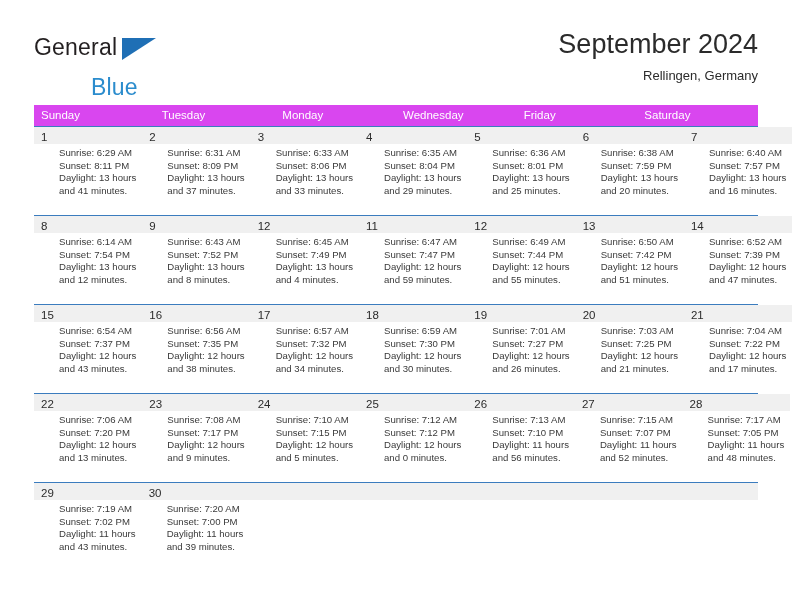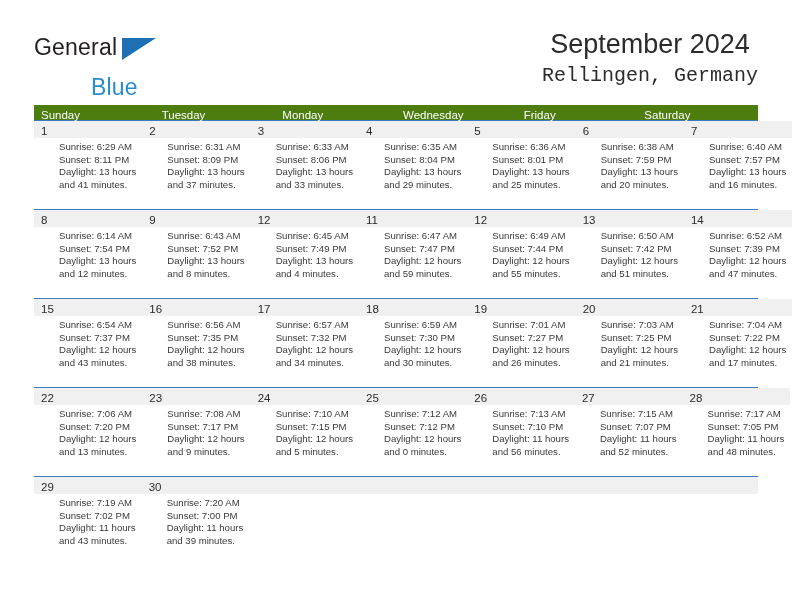--- a/index.html
+++ b/index.html
@@ -60,49 +60,48 @@
     top: 40px;
     font-size: 23px;
     color: #2b8ccd;
     letter-spacing: .2px;
   }
 
   .title-block {
     position: absolute;
     right: 0;
     top: 0;
-    text-align: center;
+    text-align: right;
   }
   .cal-title {
     font-size: 27px;
     font-weight: normal;
     color: #2b2b2b;
     line-height: 32px;
     white-space: nowrap;
   }
   .cal-subtitle {
-    font-size: 20px;
+    font-size: 13px;
     color: #2b2b2b;
     line-height: 20px;
     margin-top: 6px;
     white-space: nowrap;
-    font-family: Liberation Mono, monospace;
   }
 
   
   .calendar {
     position: absolute;
     left: 34px;
     top: 105px;
     width: 724px;
   }
   .weekdays {
     display: flex;
-    background: #4d7c0f;
-    height: 15px;
+    background: #d946ef;
+    height: 21px;
   }
   .weekday {
     flex: 1 1 0;
     color: #ffffff;
     font-size: 11.5px;
     line-height: 21px;
     padding-left: 7px;
     box-sizing: border-box;
     white-space: nowrap;
   }

